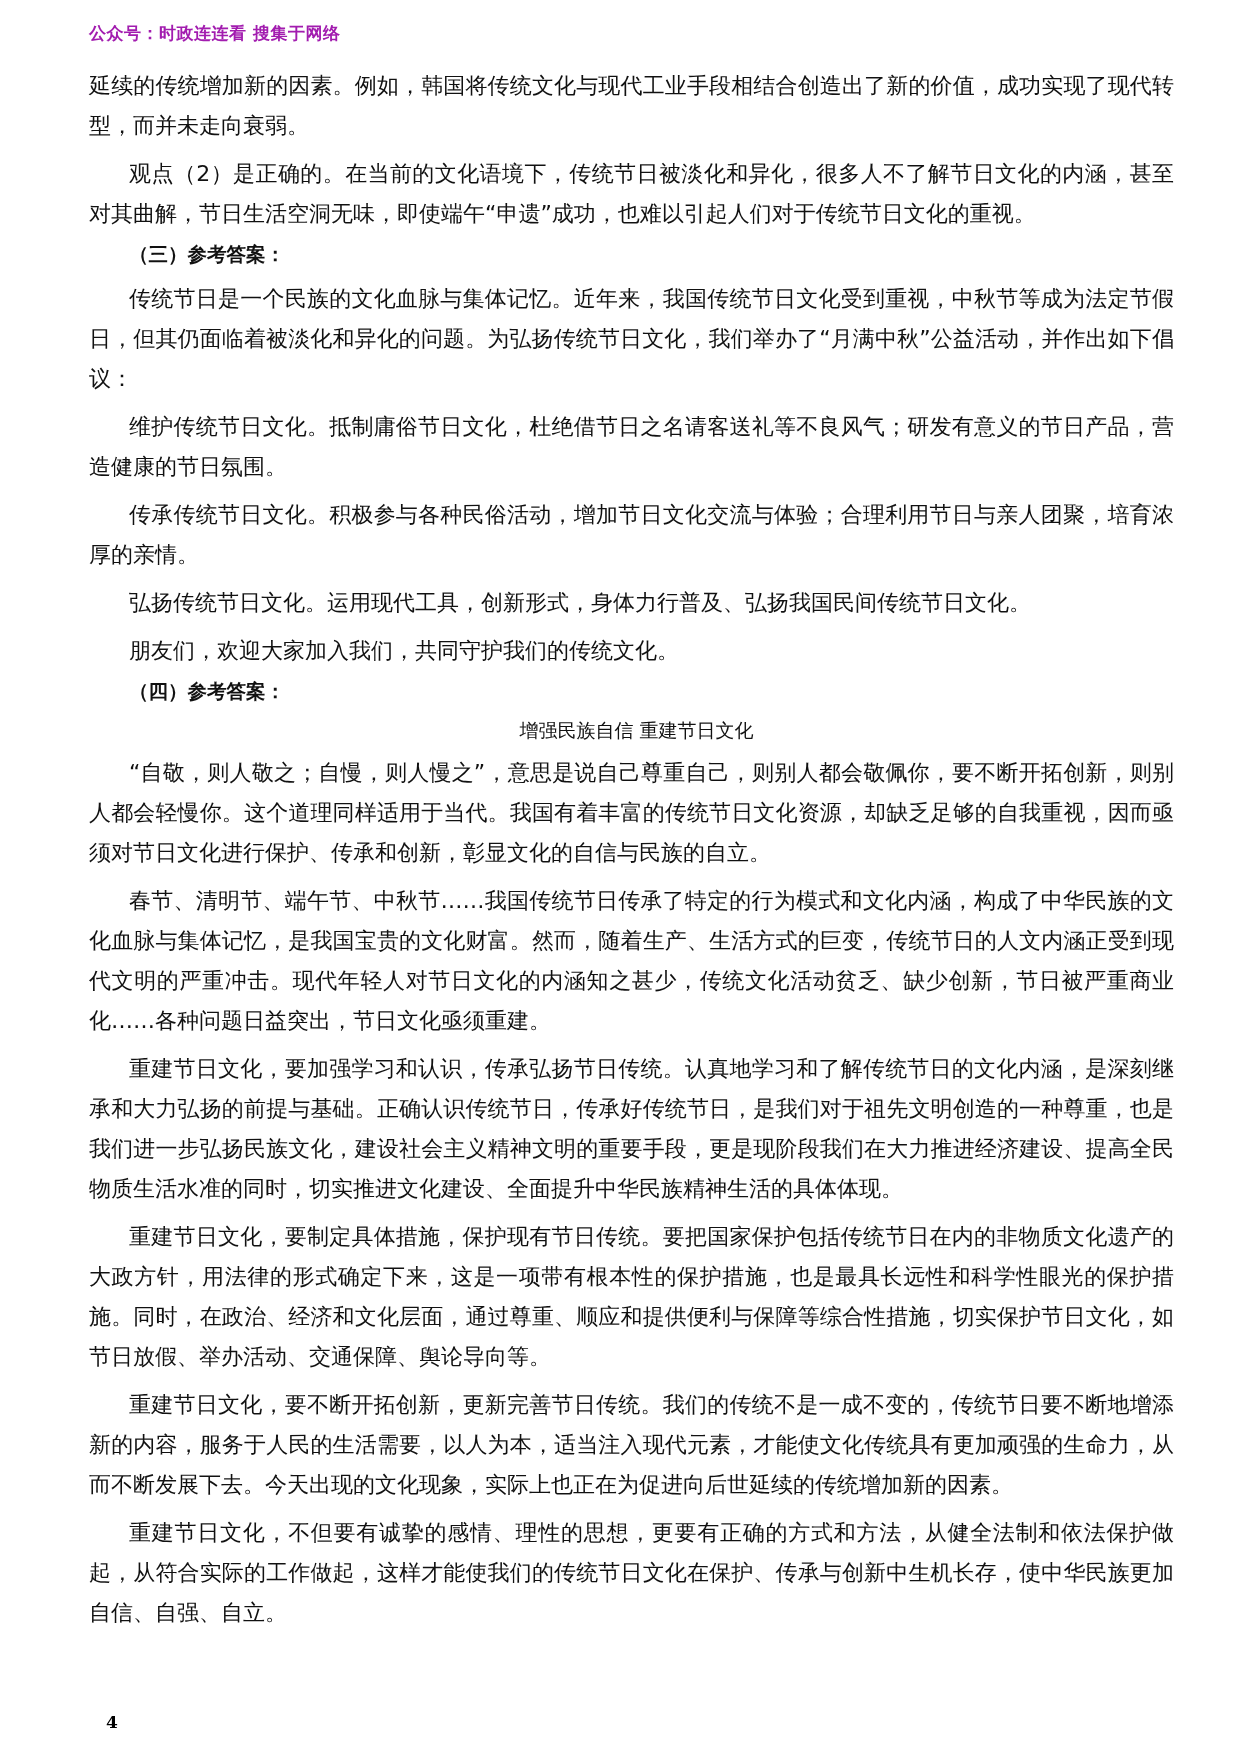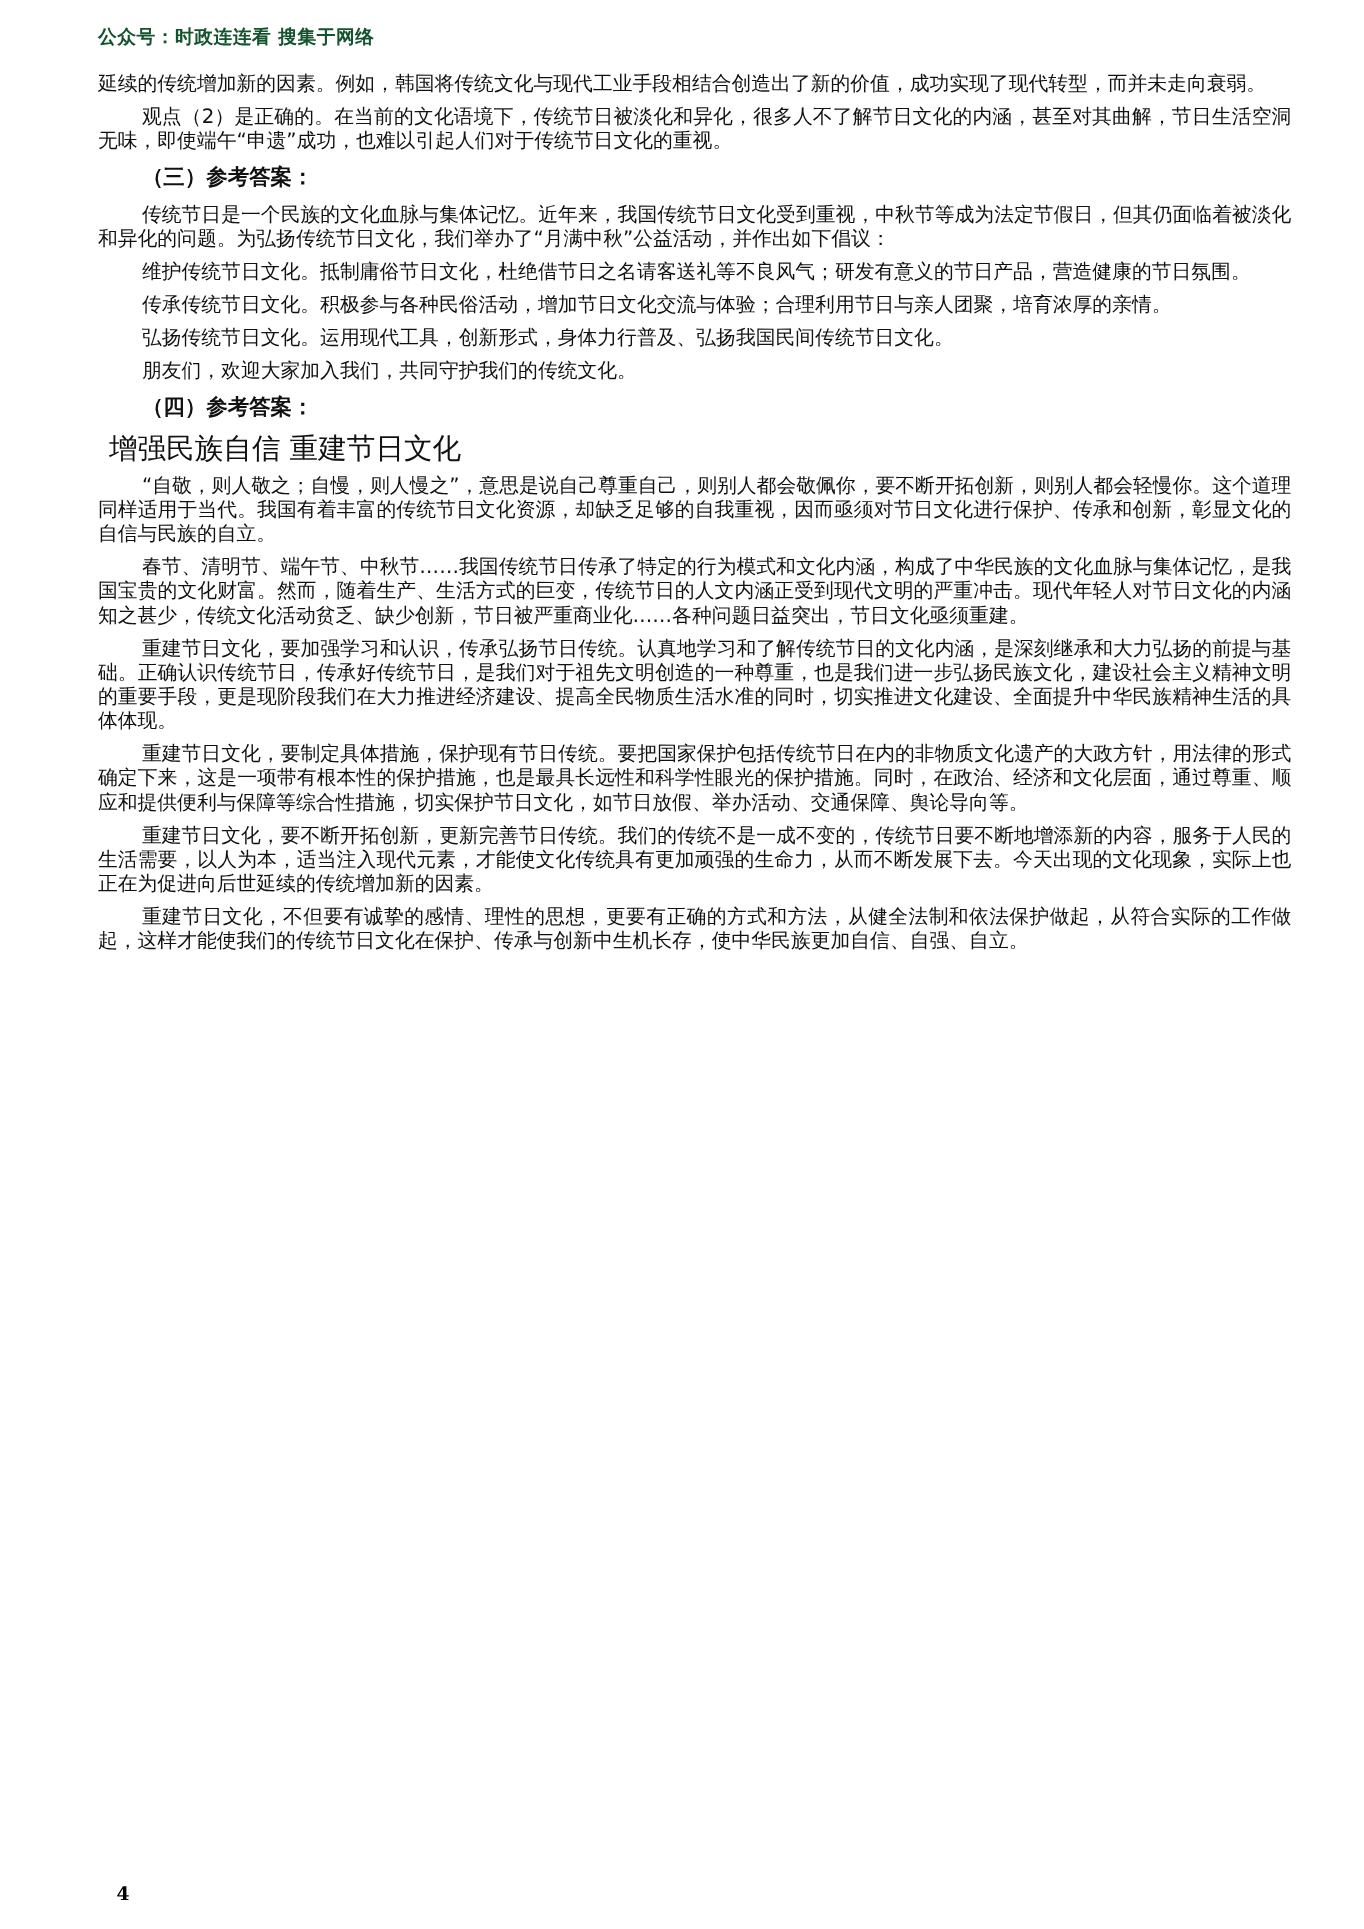--- a/index.html
+++ b/index.html
@@ -11,46 +11,47 @@
     font-family: "DejaVu Sans", "Liberation Sans", sans-serif;
     color: #111111;
   }
   .header {
     position: absolute;
     left: 89px;
     top: 22px;
     font-size: 17px;
     font-weight: bold;
     letter-spacing: 0.5px;
-    color: #14532d;
+    color: #a21caf;
   }
   .content {
     position: absolute;
     left: 89px;
     top: 66px;
     width: 1085px;
   }
   .para {
-    font-size: 18px;
-    line-height: 22px;
+    font-size: 22px;
+    line-height: 40px;
     margin: 0 0 8px 0;
     text-align: justify;
   }
   .para.indent { text-indent: 40px; }
   .section-heading {
     font-size: 19.5px;
     line-height: 29px;
     font-weight: bold;
     margin: 0 0 8px 0;
     padding-left: 40px;
     font-family: Liberation Mono, monospace;
   }
   .essay-title {
-    font-size: 26px;
+    font-size: 19px;
     line-height: 29px;
+    text-align: center;
     margin: 0 0 8px 0;
     padding-left: 10px;
   }
   .page-number {
     position: absolute;
     left: 106px;
     top: 1712px;
     font-family: "DejaVu Serif", "Liberation Serif", serif;
     font-weight: bold;
     font-size: 17px;

